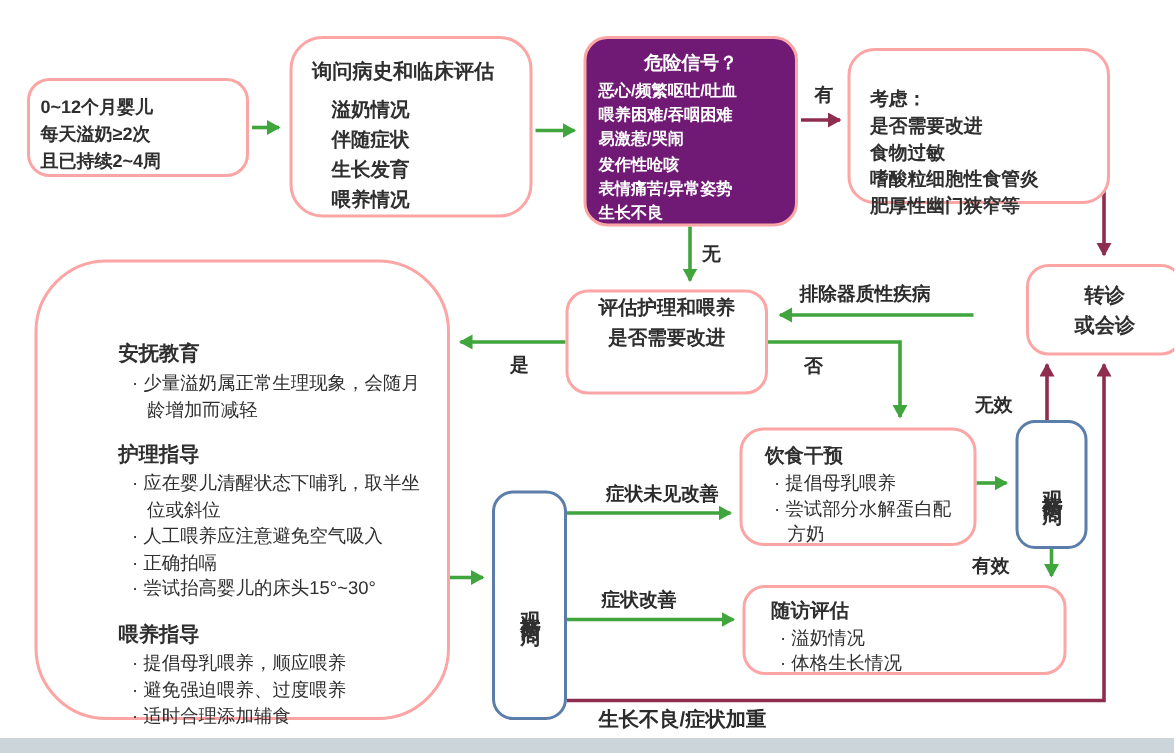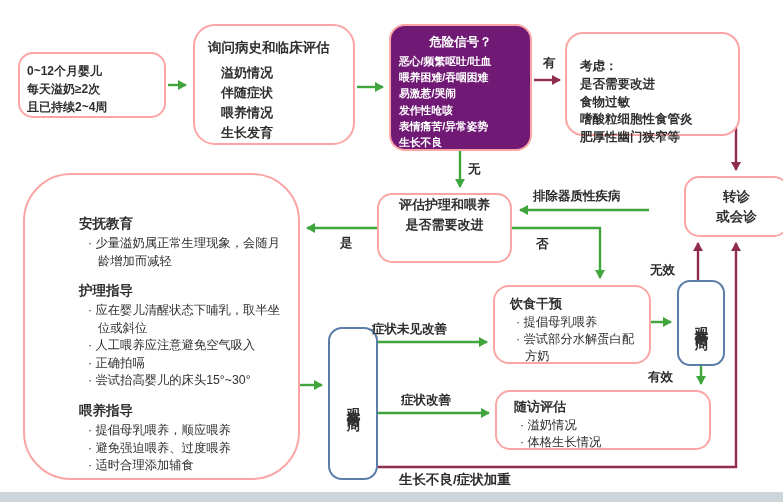--- a/index.html
+++ b/index.html
@@ -24,21 +24,21 @@
   .n-danger .i{font-size:10.8px;font-weight:bold;line-height:1.5;padding-left:8px;letter-spacing:0px;}
   .n-consider{left:565px;top:32px;width:175px;height:104px;border-radius:18px;padding:24px 8px 0 13px;
     font-size:12.5px;font-weight:bold;line-height:1.42;}
   .n-referral{left:684px;top:176px;width:105px;height:61px;border-radius:15px;
     display:flex;flex-direction:column;justify-content:center;align-items:center;
     font-size:13.5px;font-weight:bold;line-height:1.45;}
   .n-eval{left:377px;top:193px;width:135px;height:70px;border-radius:15px;
     display:flex;flex-direction:column;align-items:center;
     font-size:13px;font-weight:bold;line-height:1.5;}
   .n-edu{left:23px;top:173px;width:277px;height:307px;border-radius:48px;padding:40px 14px 0 54px;}
-  .n-edu .sec{margin-bottom:12px;}
+  .n-edu .sec{margin-bottom:12px;margin-top:12px;}
   .n-edu .st{font-size:13.5px;font-weight:bold;margin-bottom:2px;}
   .n-edu .i{font-size:12.3px;line-height:1.43;padding-left:19px;text-indent:-10px;}
   .n-edu .i::before{content:"· ";}
   .n-obs-mid{left:328px;top:327px;width:50px;height:153px;border-radius:14px;
     display:flex;justify-content:center;align-items:center;}
   .n-obs-right{left:677px;top:280px;width:48px;height:86px;border-radius:13px;
     display:flex;justify-content:center;align-items:center;}
   .vtext{writing-mode:vertical-rl;text-orientation:upright;font-size:13.5px;font-weight:bold;letter-spacing:4px;}
   .n-diet{left:493px;top:285px;width:158px;height:79px;border-radius:16px;padding:8px 10px 0 15px;}
   .n-diet .t,.n-follow .t{font-size:13px;font-weight:bold;margin-bottom:1px;}
@@ -85,22 +85,22 @@
   <div class="node n-infant">
     <div>0~12个月婴儿</div>
     <div>每天溢奶≥2次</div>
     <div>且已持续2~4周</div>
   </div>
 
   <div class="node n-assess">
     <div class="t">询问病史和临床评估</div>
     <div class="i">溢奶情况</div>
     <div class="i">伴随症状</div>
+    <div class="i">生长发育</div>
     <div class="i">喂养情况</div>
-    <div class="i">生长发育</div>
   </div>
 
   <div class="node danger n-danger">
     <div class="t">危险信号？</div>
     <div class="i">恶心/频繁呕吐/吐血</div>
     <div class="i">喂养困难/吞咽困难</div>
     <div class="i">易激惹/哭闹</div>
     <div class="i">发作性呛咳</div>
     <div class="i">表情痛苦/异常姿势</div>
     <div class="i">生长不良</div>
@@ -162,20 +162,20 @@
     <div class="t">随访评估</div>
     <div class="i">溢奶情况</div>
     <div class="i">体格生长情况</div>
   </div>
 
   <span class="elabel" style="left:543px;top:55px;">有</span>
   <span class="elabel" style="left:468px;top:161px;">无</span>
   <span class="elabel" style="left:533px;top:188px;">排除器质性疾病</span>
   <span class="elabel" style="left:340px;top:235px;">是</span>
   <span class="elabel" style="left:536px;top:236px;">否</span>
-  <span class="elabel" style="left:372px;top:321px;">症状未见改善</span>
+  <span class="elabel" style="left:404px;top:321px;">症状未见改善</span>
   <span class="elabel" style="left:401px;top:392px;">症状改善</span>
   <span class="elabel" style="left:650px;top:262px;">无效</span>
   <span class="elabel" style="left:648px;top:369px;">有效</span>
   <span class="elabel big" style="left:399px;top:471px;">生长不良/症状加重</span>
 
   <div class="page-edge"></div>
 </div>
 
 </body></html>

